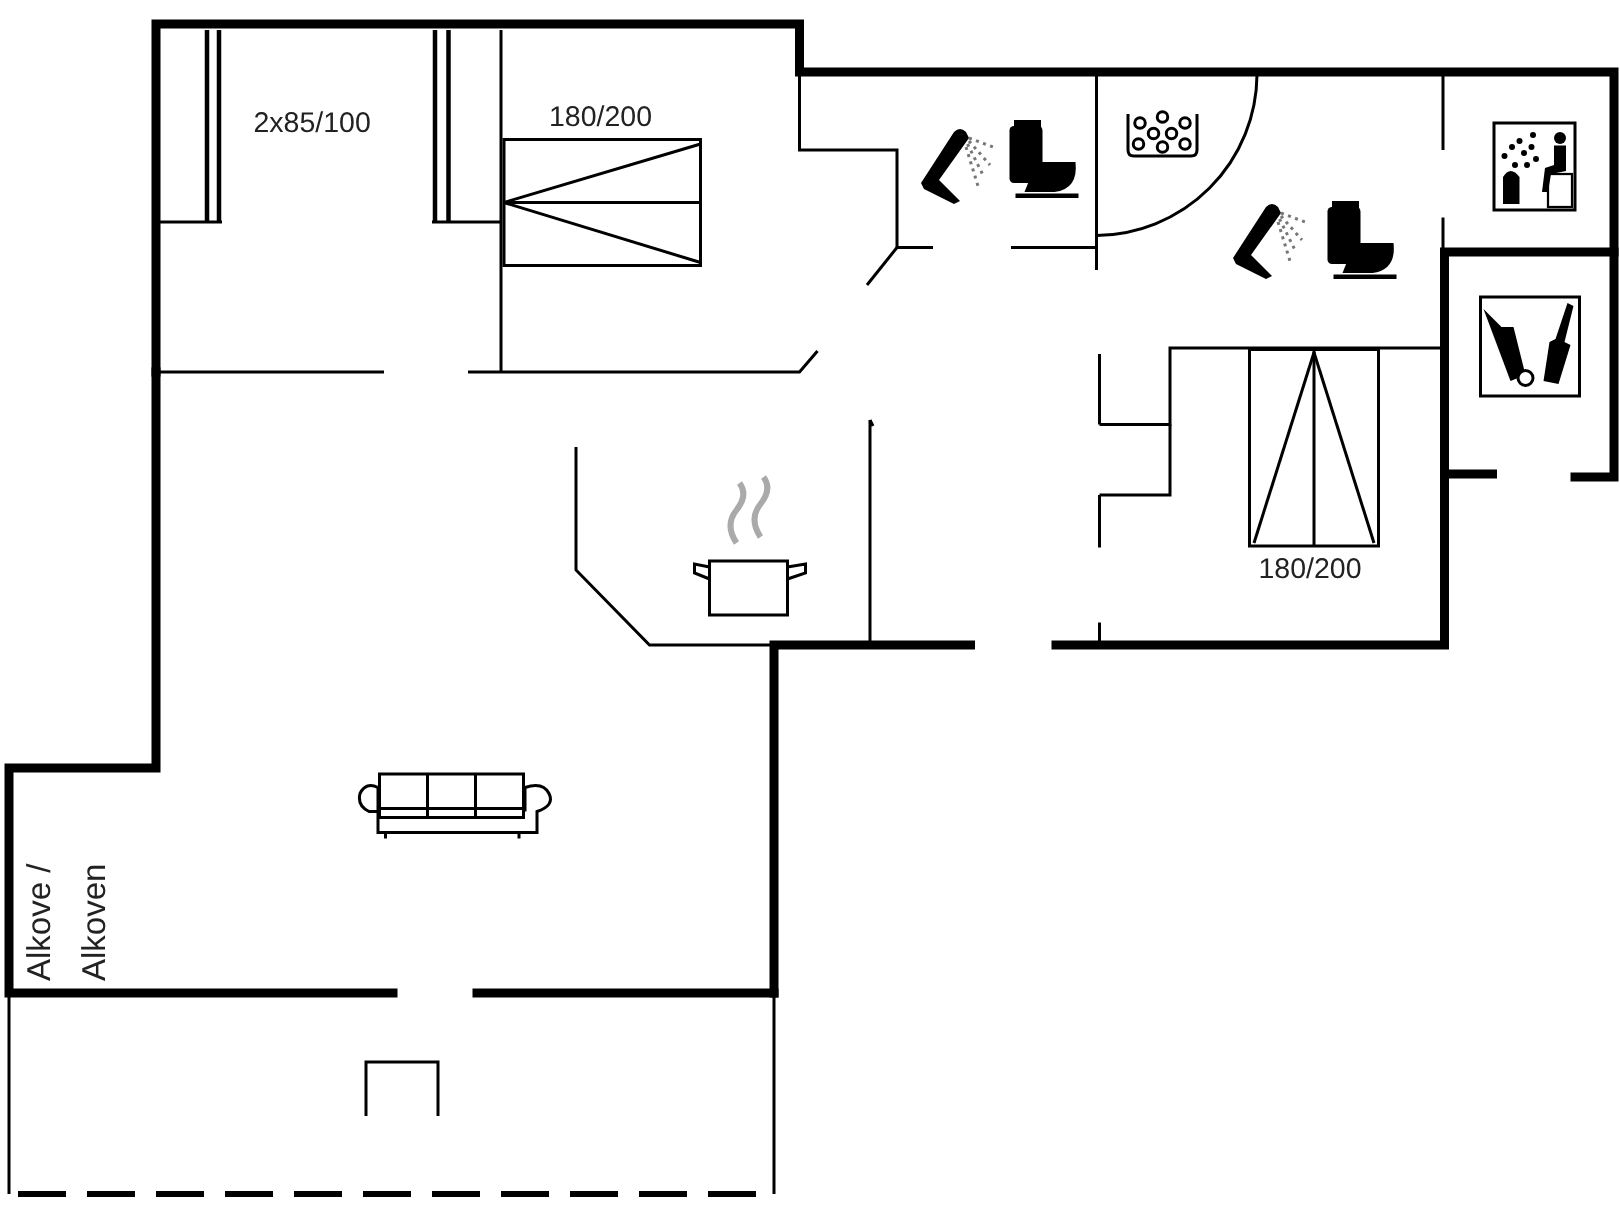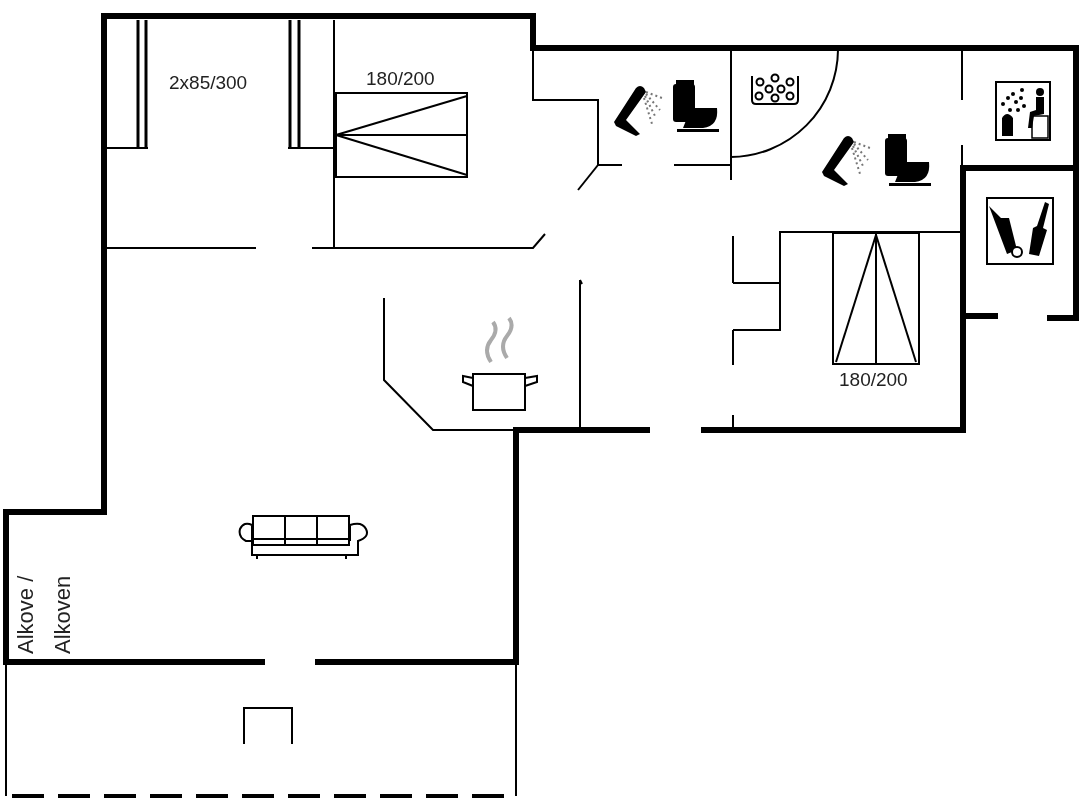--- a/index.html
+++ b/index.html
@@ -168,17 +168,17 @@
     <path d="M 15 26 L 8 26 Q 0 22 2 14 Q 6 6 14 10 L 14 26 L 14 40 L 120 40 L 120 26 Q 132 22 128 14 Q 124 6 112 10 L 112 26" stroke="#000" stroke-width="2" fill="none"></path>
     <line x1="19" y1="40" x2="19" y2="44" class="line"></line>
     <line x1="108" y1="40" x2="108" y2="44" class="line"></line>
   </g>
 
   <g>
     <polyline class="line" points="244,744 244,708 292,708 292,744"></polyline>
   </g>
 </svg>
 
-<div class="label" style="left:169px; top:72px;">2x85/300</div>
+<div class="label" style="left:169px; top:72px;">2x85/100</div>
 <div class="label" style="left:366px; top:68px;">180/200</div>
 <div class="label" style="left:839px; top:369px;">180/200</div>
 <div class="vlabel" style="left:13px; top:654px;">Alkove /</div>
 <div class="vlabel" style="left:50px; top:654px;">Alkoven</div>
 
 </body></html>

